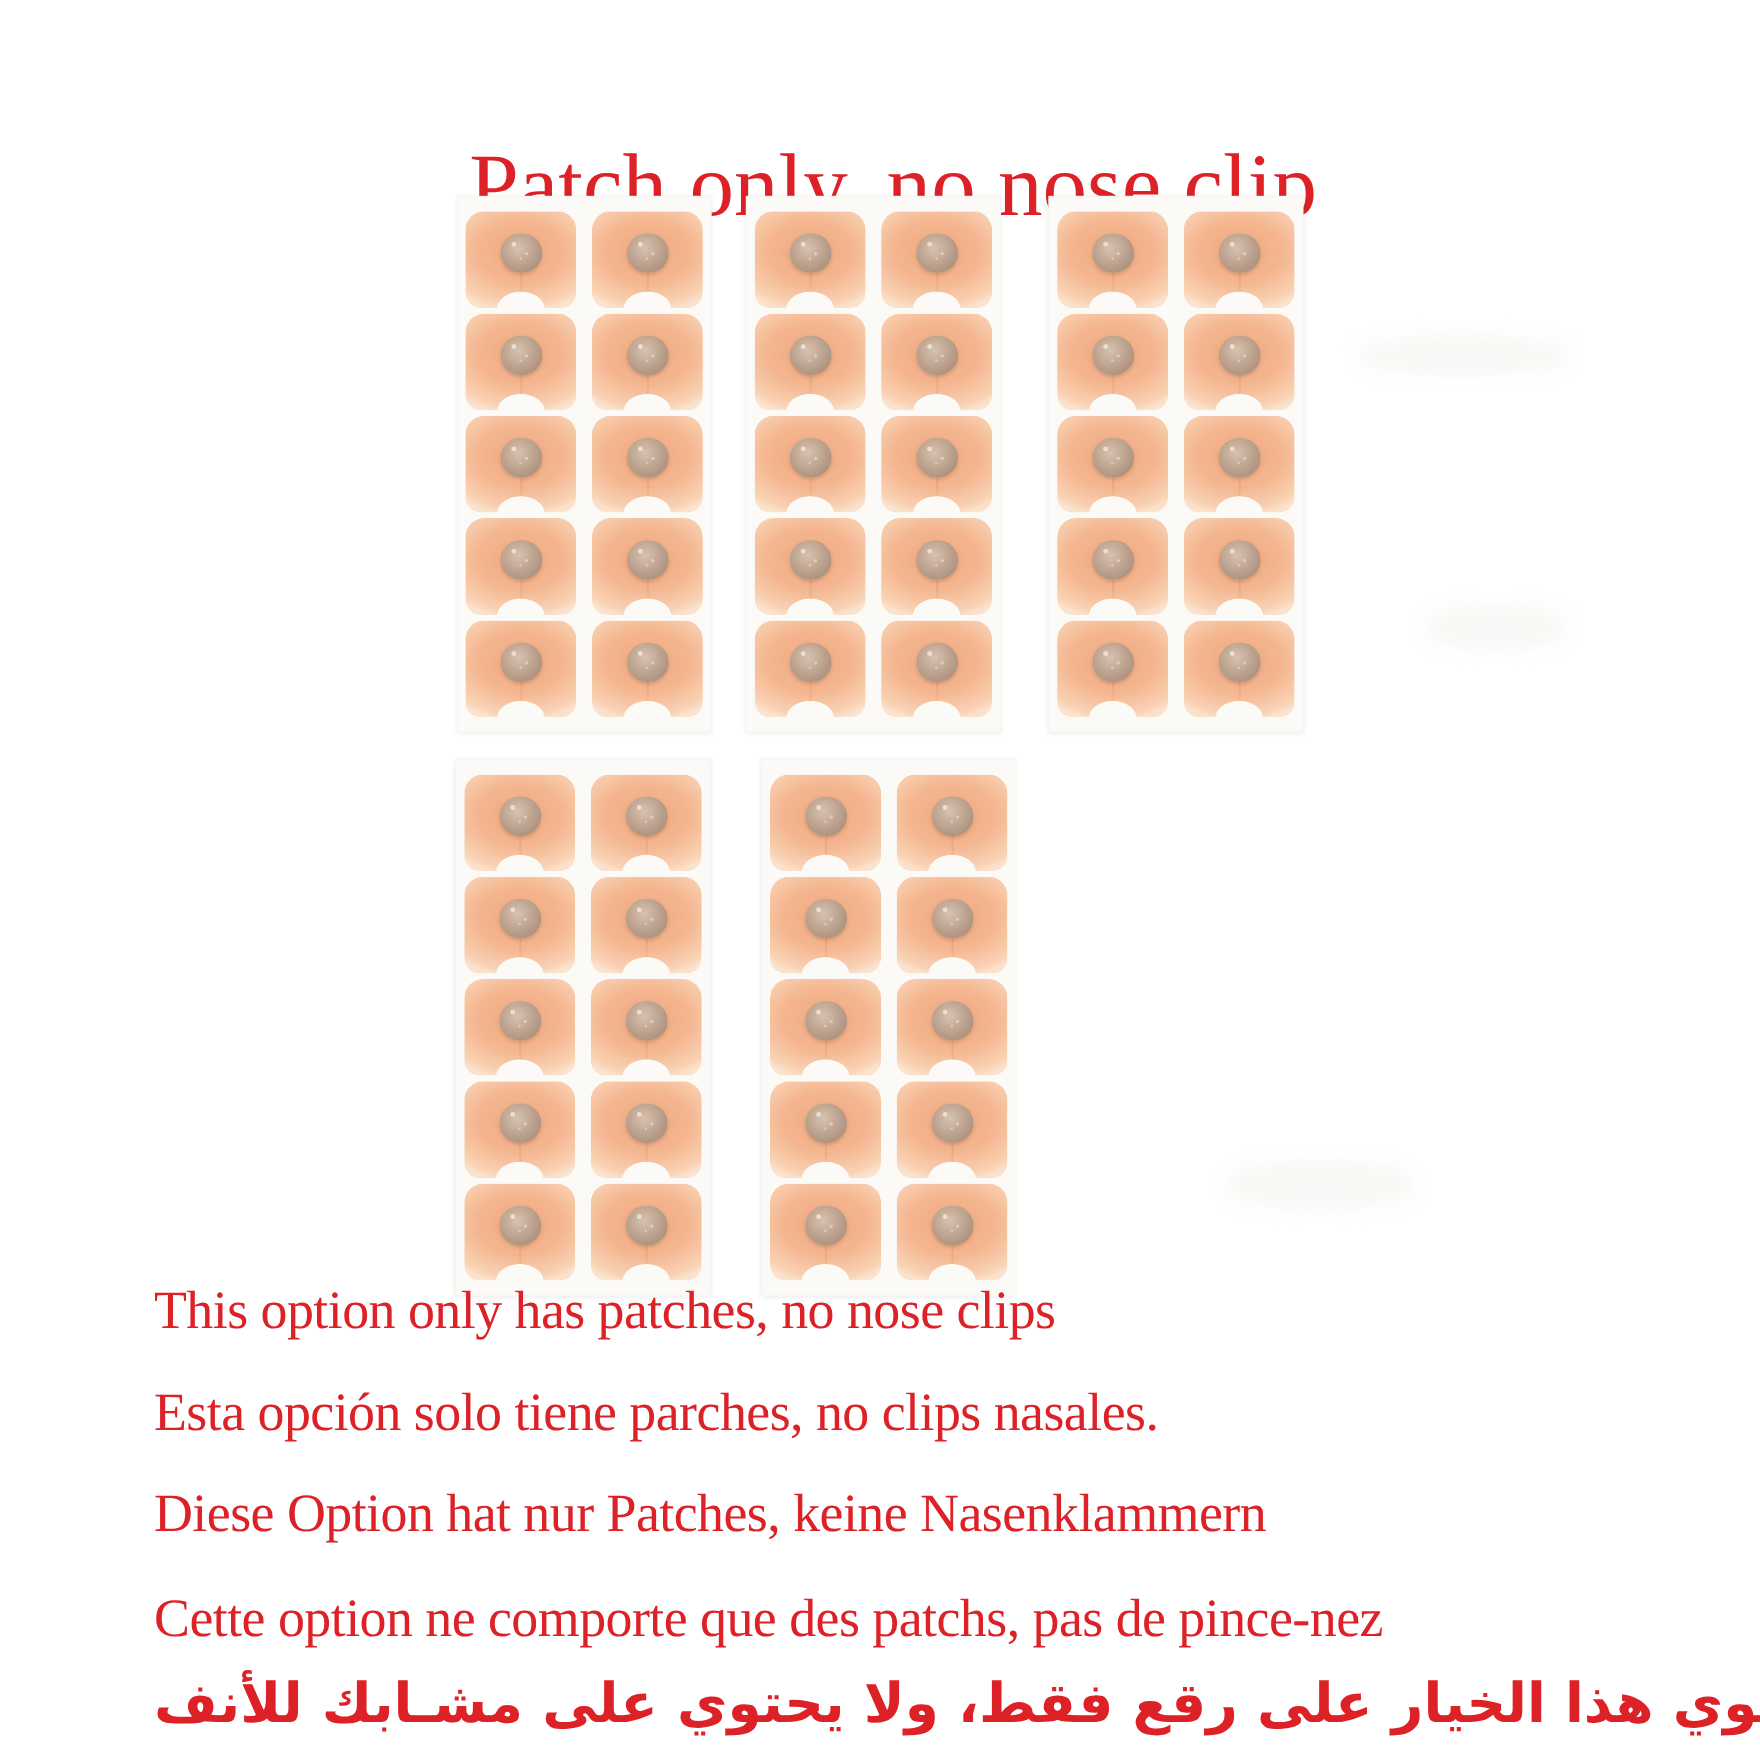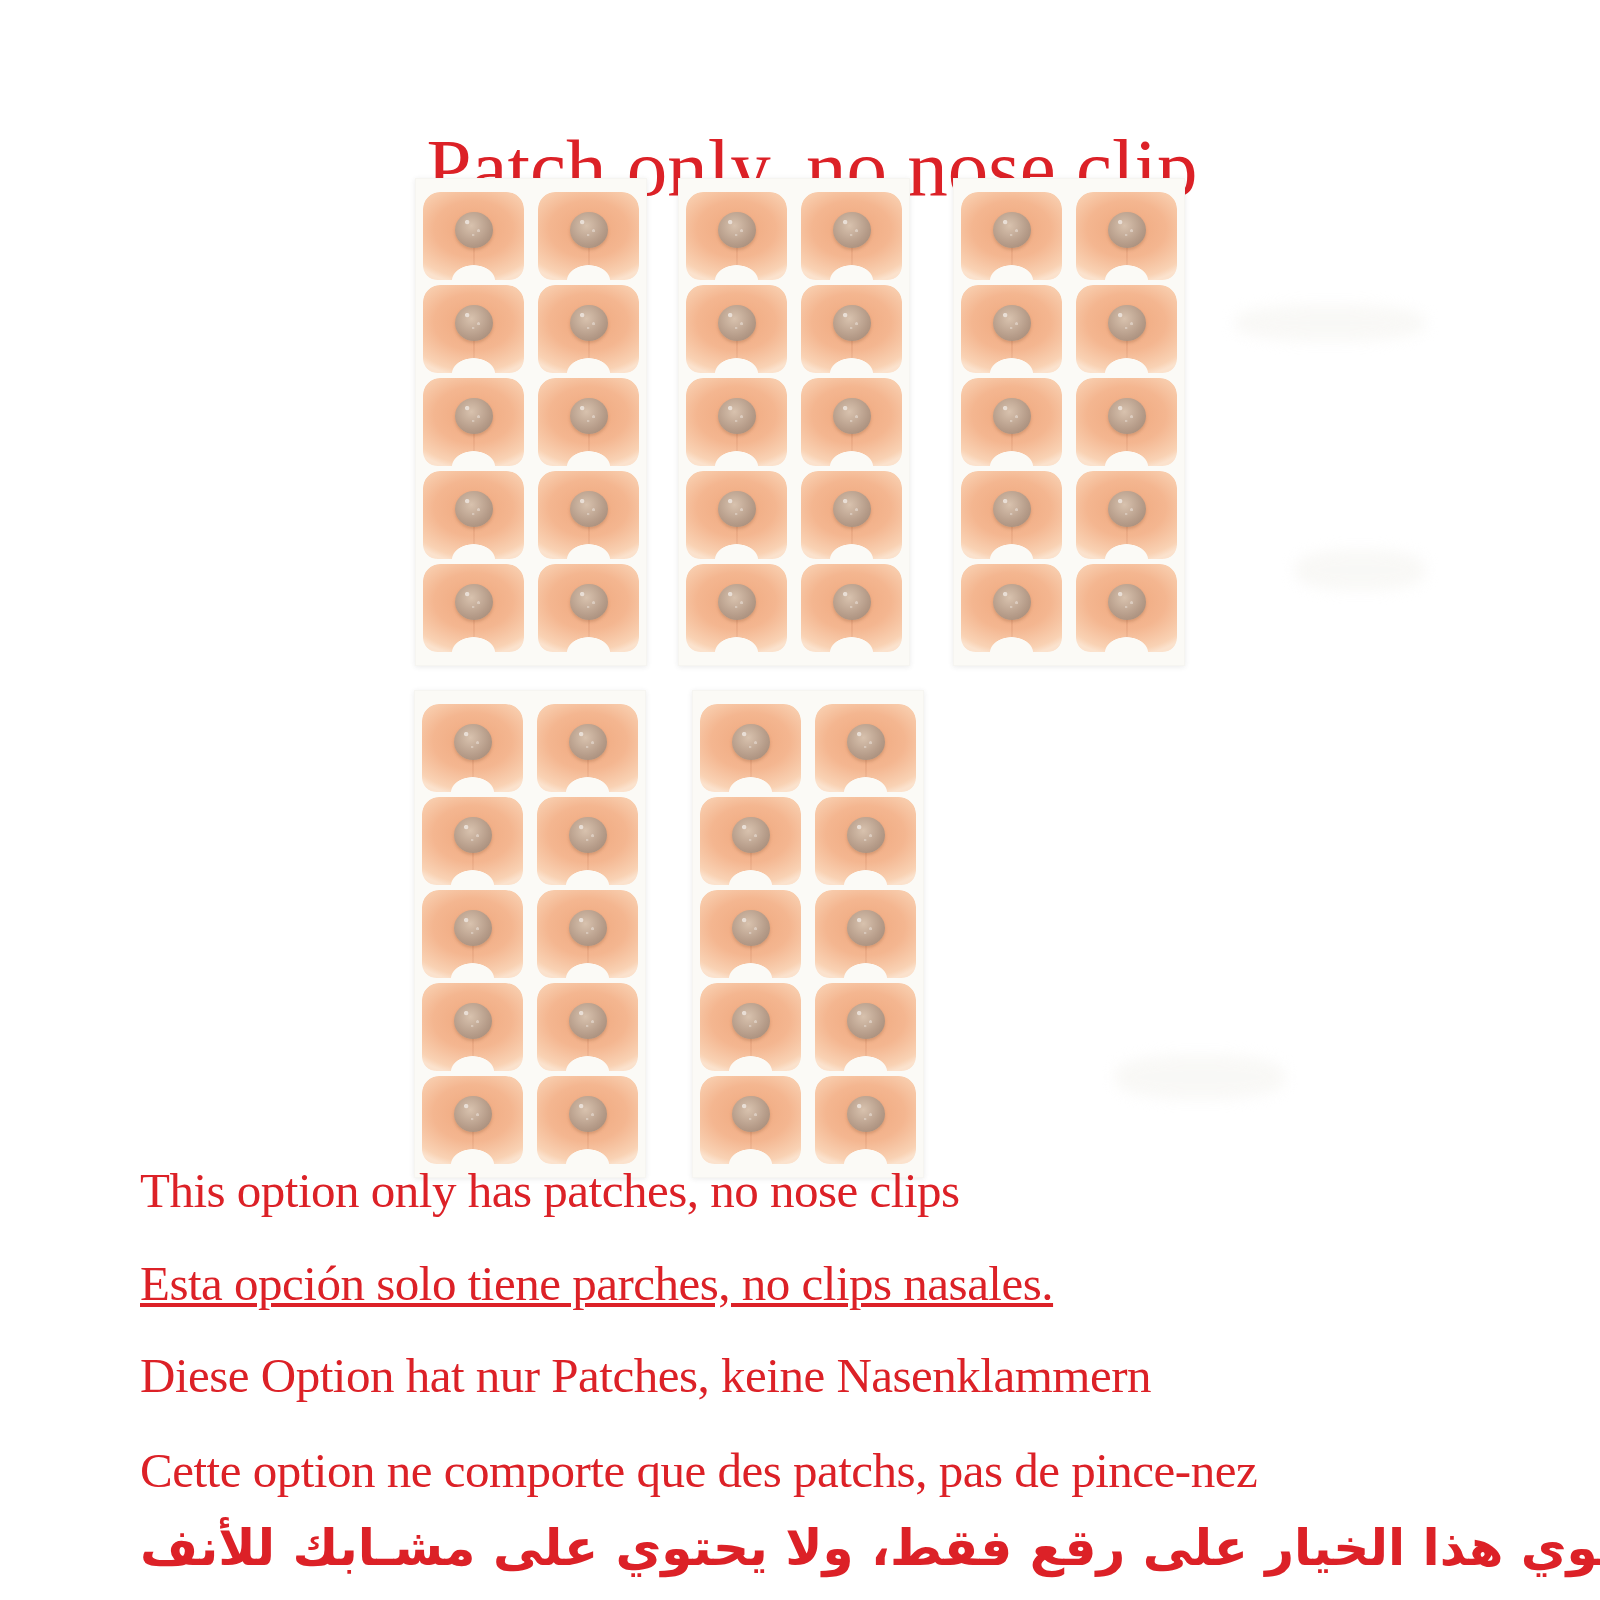--- a/index.html
+++ b/index.html
@@ -82,21 +82,21 @@
   .ghost-3{left:1115px;top:1055px;width:170px;height:44px;}
 
   
   .caption{
     position:absolute;left:140px;
     color:var(--text-red,#dc2127);
     font-size:49px;line-height:1.2;white-space:nowrap;
     letter-spacing:-0.5px;
   }
   .caption-en{top:1162px;}
-  .caption-es{top:1255px;text-decoration:underline;}
+  .caption-es{top:1255px;}
   .caption-de{top:1347px;}
   .caption-fr{top:1442px;}
   .caption-ar{
     top:1518px;font-family:"DejaVu Sans", sans-serif;
     font-size:50px;font-weight:bold;letter-spacing:0;
   }
 </style>
 </head>
 <body>
 

